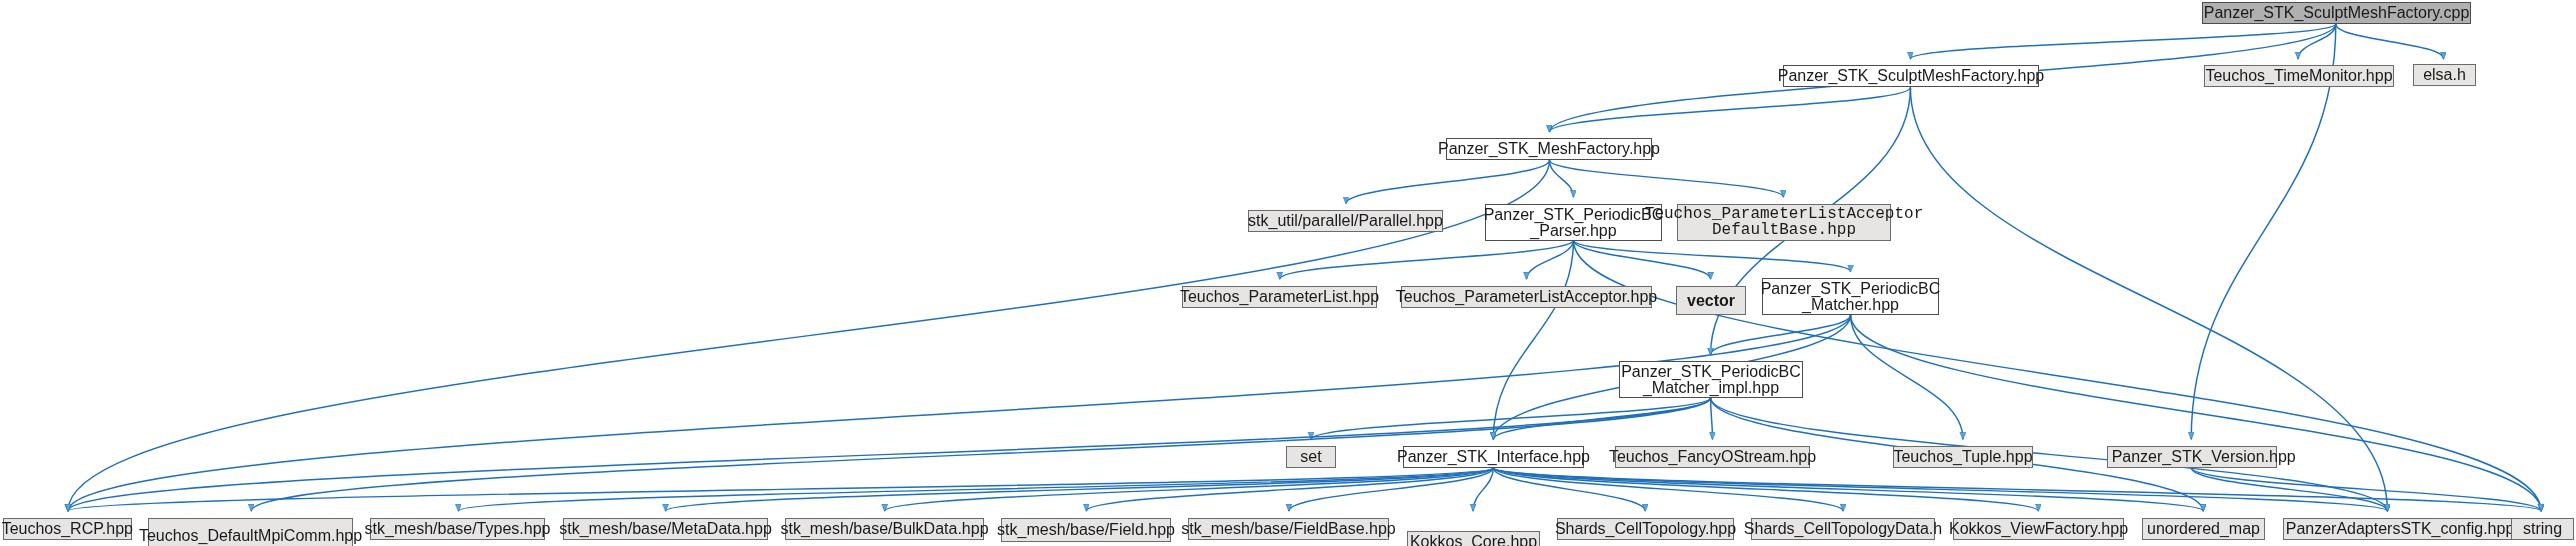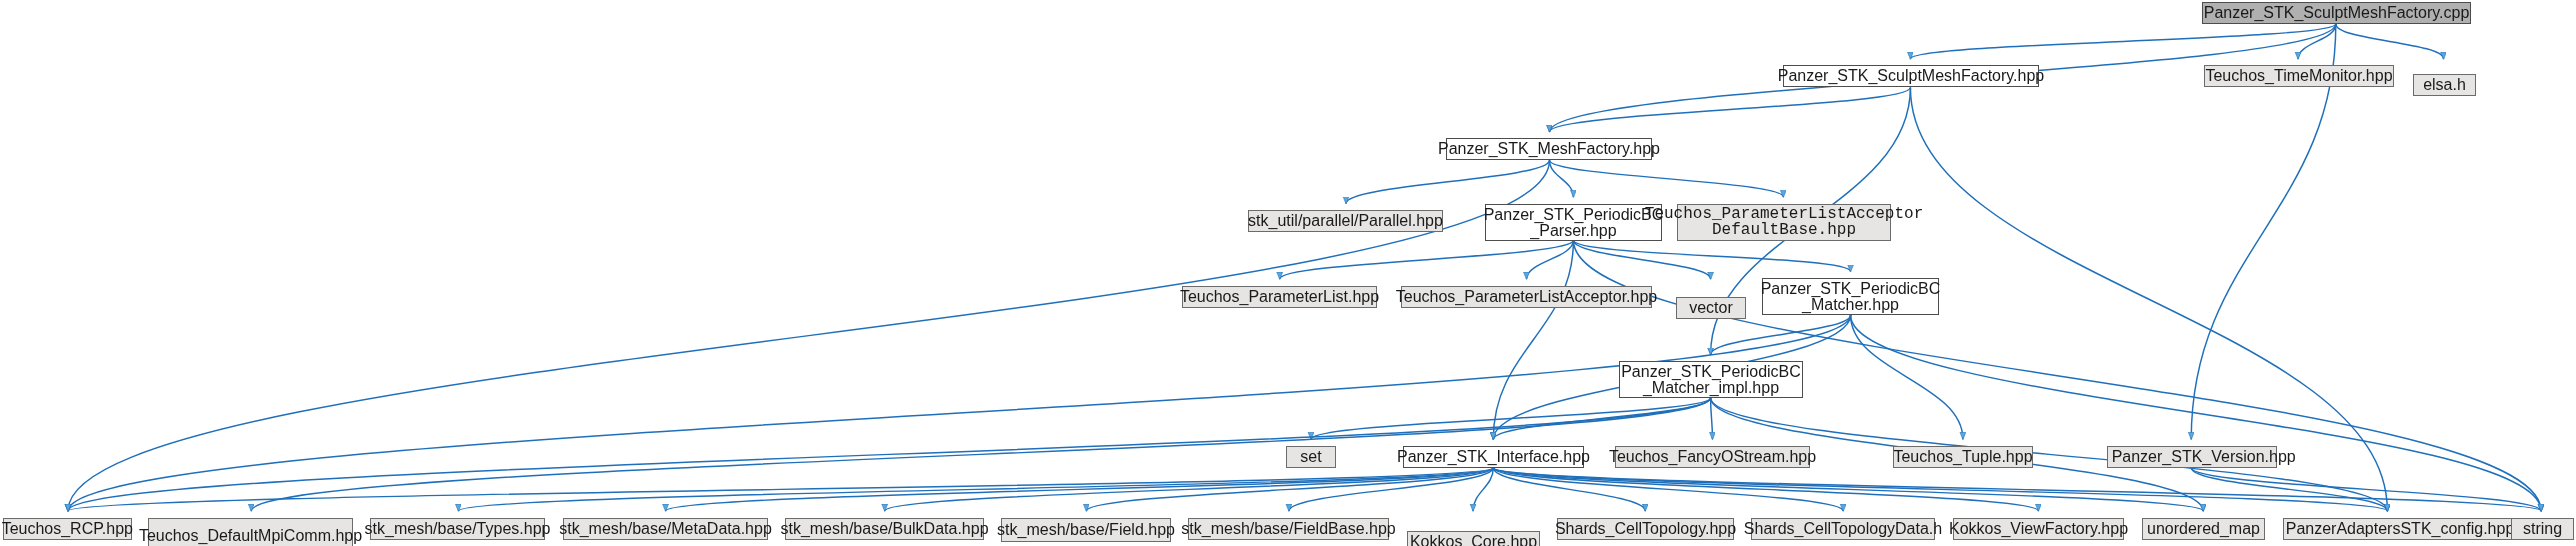--- a/index.html
+++ b/index.html
@@ -85,30 +85,30 @@
         <path d="M1621,508 C1621,529.15 2592,533.85 2592,555" fill="none" stroke="#1f6fba" stroke-width="1.6" marker-end="url(#arrow)"></path>
         <path d="M1621,508 C1621,529.15 2759,533.85 2759,555" fill="none" stroke="#1f6fba" stroke-width="1.6" marker-end="url(#arrow)"></path>
         <path d="M2379,508 C2379,529.15 2592,533.85 2592,555" fill="none" stroke="#1f6fba" stroke-width="1.6" marker-end="url(#arrow)"></path>
         <path d="M2379,508 C2379,529.15 2759,533.85 2759,555" fill="none" stroke="#1f6fba" stroke-width="1.6" marker-end="url(#arrow)"></path>
       </g>
   </svg>
   <div id="node-layer">
       <div class="node root thick" style="left: 2202px; top: 1.8px; width: 269px; height: 22px;">Panzer_STK_SculptMeshFactory.cpp</div>
       <div class="node white thick" style="left: 1783px; top: 65px; width: 256px; height: 22px;">Panzer_STK_SculptMeshFactory.hpp</div>
       <div class="node" style="left: 2204px; top: 65px; width: 190px; height: 22px;">Teuchos_TimeMonitor.hpp</div>
-      <div class="node" style="left: 2413px; top: 74px; width: 63px; height: 22px;">elsa.h</div>
+      <div class="node" style="left: 2413px; top: 64px; width: 63px; height: 22px;">elsa.h</div>
       <div class="node white thick" style="left: 1446px; top: 138px; width: 206px; height: 22px;">Panzer_STK_MeshFactory.hpp</div>
       <div class="node" style="left: 1248px; top: 210px; width: 195px; height: 22px;">stk_util/parallel/Parallel.hpp</div>
       <div class="node white thick" style="left: 1485px; top: 204px; width: 177px; height: 37px;">Panzer_STK_PeriodicBC
 _Parser.hpp</div>
       <div class="node" style="left: 1677px; top: 204px; width: 214px; height: 37px; font-family: Liberation Mono, monospace;">Teuchos_ParameterListAcceptor
 DefaultBase.hpp</div>
       <div class="node" style="left: 1182px; top: 286px; width: 195px; height: 22px;">Teuchos_ParameterList.hpp</div>
       <div class="node" style="left: 1401px; top: 286px; width: 251px; height: 22px;">Teuchos_ParameterListAcceptor.hpp</div>
-      <div class="node" style="left: 1676px; top: 297px; width: 70px; height: 22px;">vector</div>
+      <div class="node" style="left: 1676px; top: 286px; width: 70px; height: 29px; font-weight: bold;">vector</div>
       <div class="node white thick" style="left: 1762px; top: 278px; width: 177px; height: 37px;">Panzer_STK_PeriodicBC
 _Matcher.hpp</div>
       <div class="node white thick" style="left: 1619px; top: 361px; width: 184px; height: 37px;">Panzer_STK_PeriodicBC
 _Matcher_impl.hpp</div>
       <div class="node" style="left: 1286px; top: 446px; width: 50px; height: 22px;">set</div>
       <div class="node white thick" style="left: 1403px; top: 446px; width: 181px; height: 22px;">Panzer_STK_Interface.hpp</div>
       <div class="node" style="left: 1615px; top: 446px; width: 195px; height: 22px;">Teuchos_FancyOStream.hpp</div>
       <div class="node" style="left: 1893px; top: 446px; width: 140px; height: 22px;">Teuchos_Tuple.hpp</div>
       <div class="node" style="left: 2107px; top: 446px; width: 170px; height: 22px; padding-left: 28px;">Panzer_STK_Version.hpp</div>
       <div class="node" style="left: 2.8px; top: 518px; width: 129px; height: 22px;">Teuchos_RCP.hpp</div>

